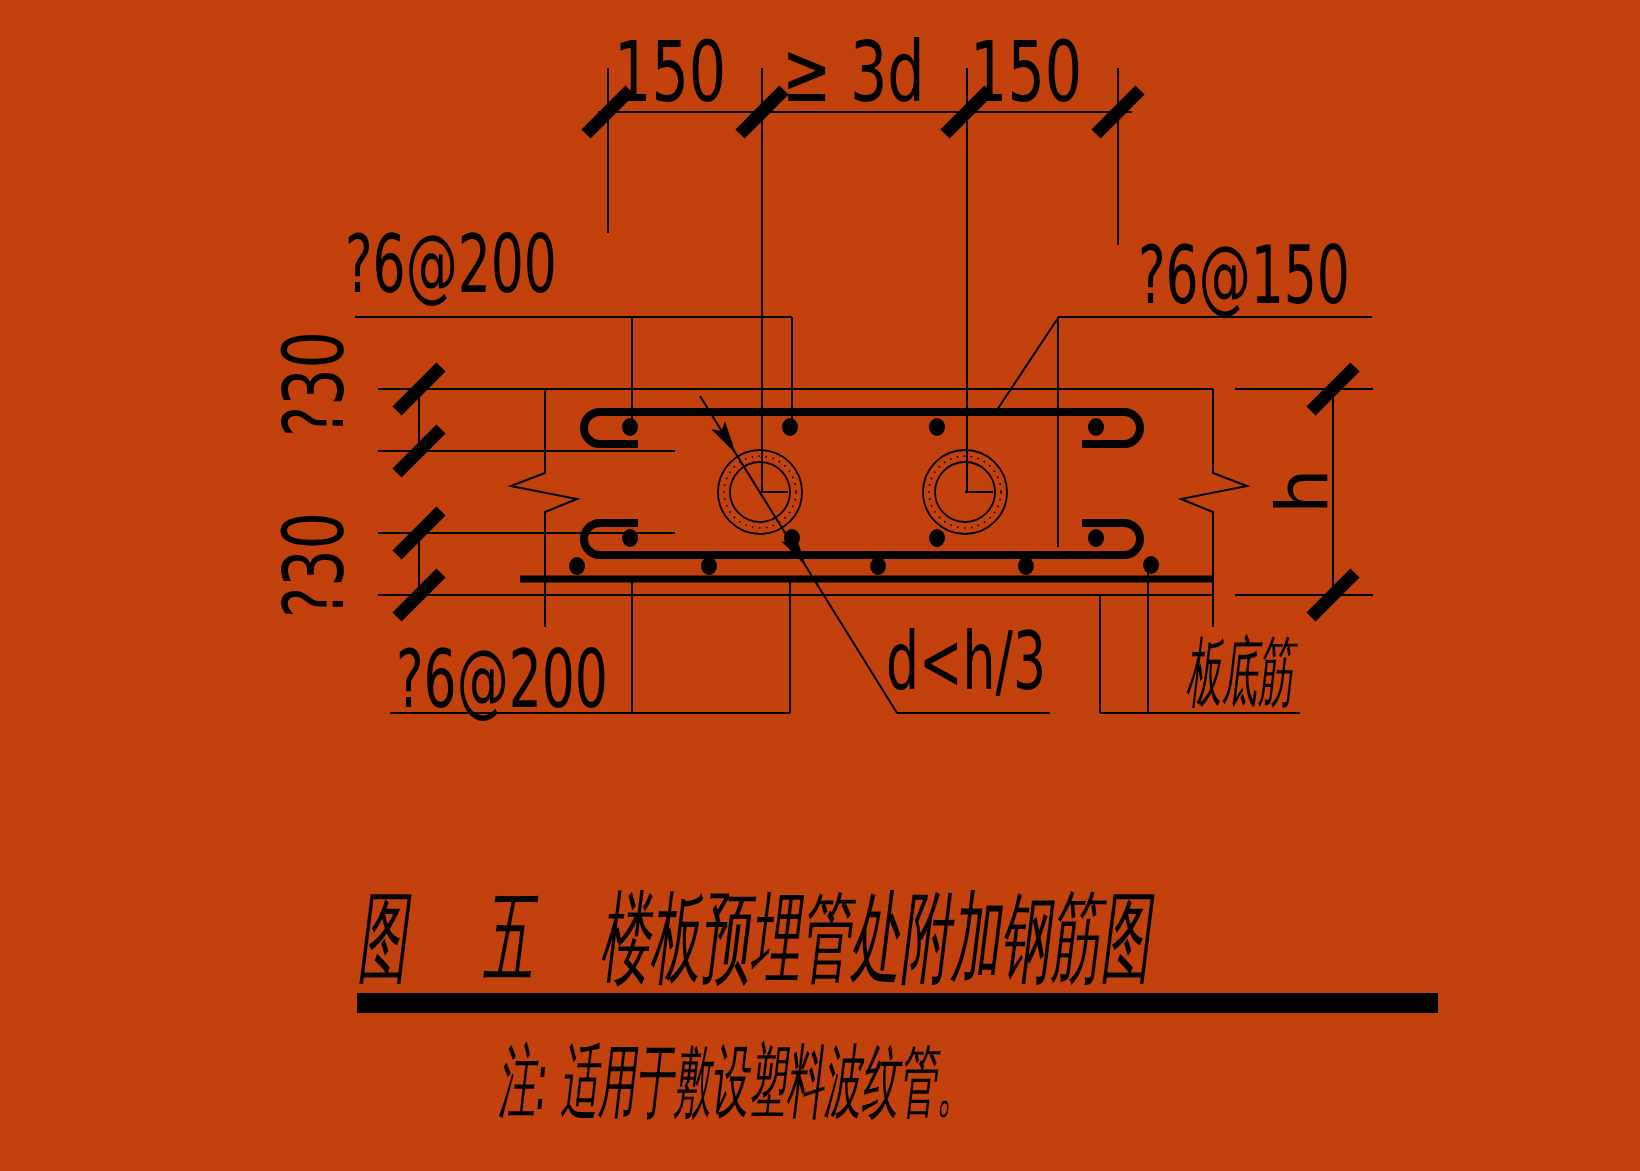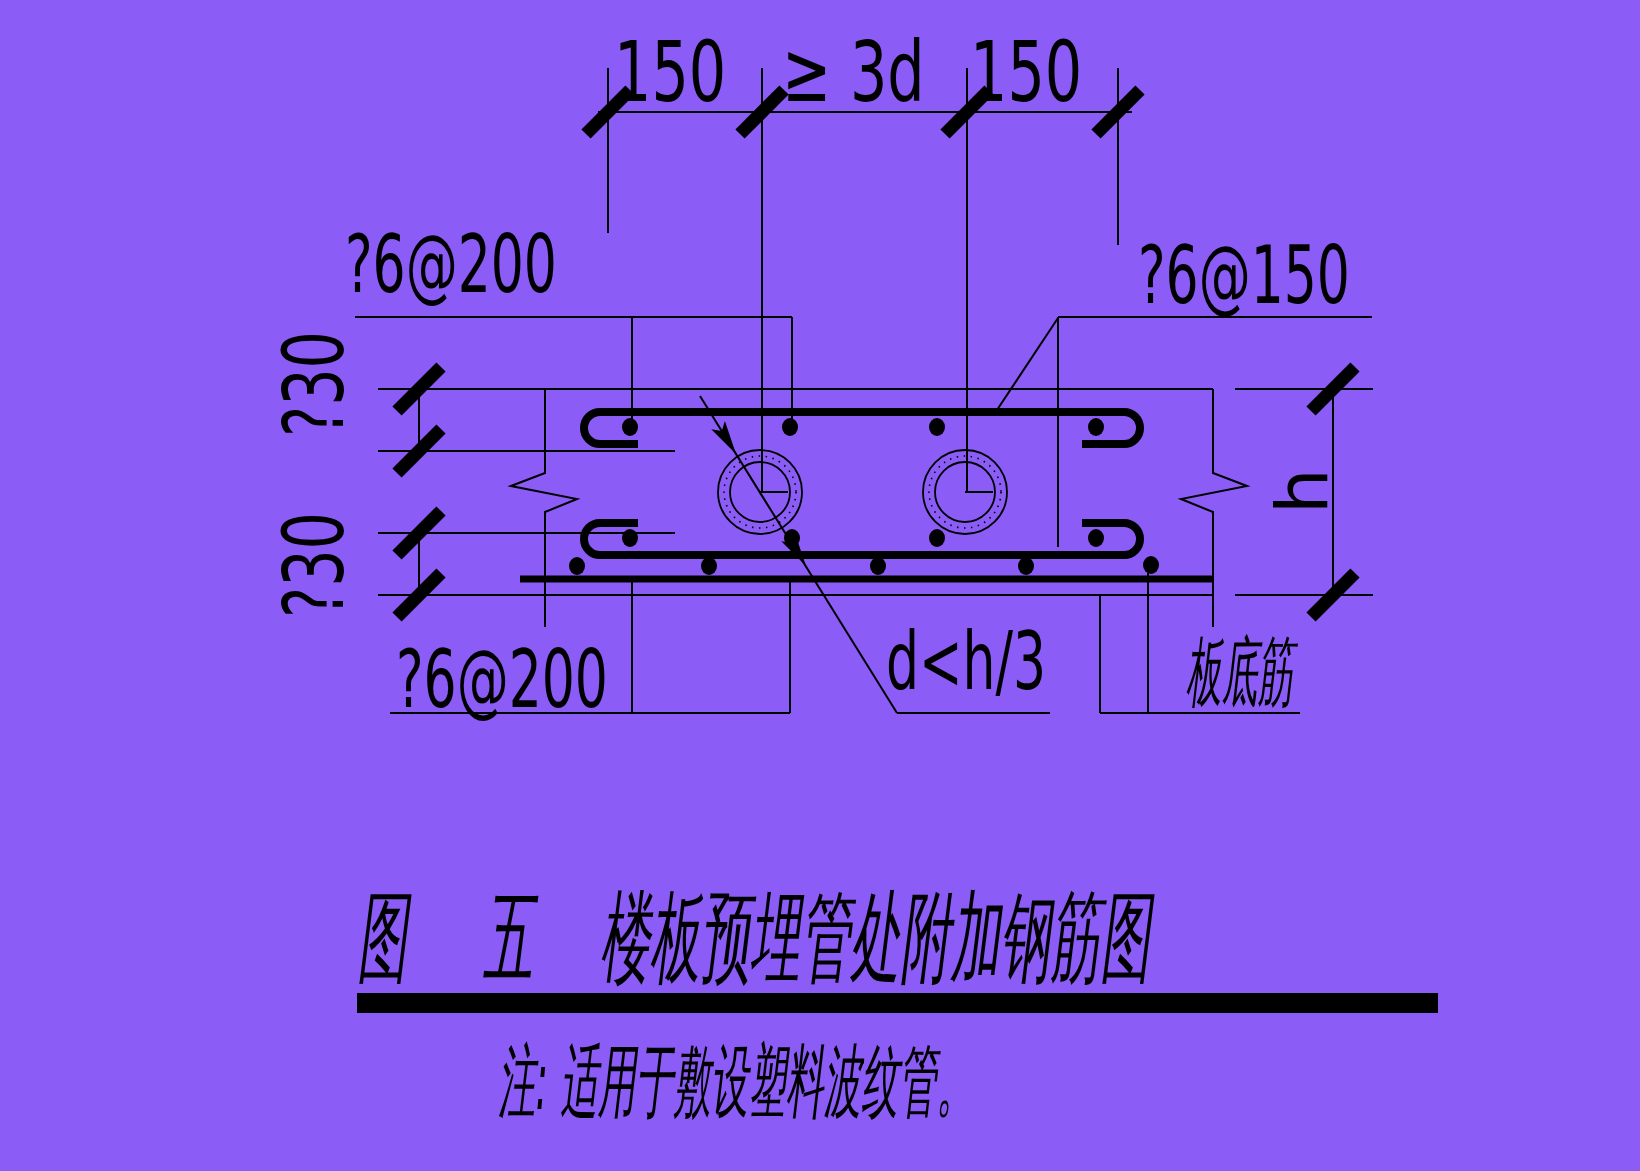--- a/index.html
+++ b/index.html
@@ -1,19 +1,19 @@
 <!DOCTYPE html>
 <html><head>
 <meta charset="utf-8">
 <style>
   html,body{margin:0;padding:0;background:#ffffff;}
   .canvas{
     position:relative;
     width:1640px;height:1171px;
-    background:#8b5cf6;
+    background:#c2410c;
     overflow:hidden;
     font-family:"DejaVu Sans", sans-serif;
   }
   .canvas svg{position:absolute;left:0;top:0;}
   .cad-text{
     position:absolute;
     color:#000;
     white-space:nowrap;
     line-height:1;
     transform-origin:left top;

